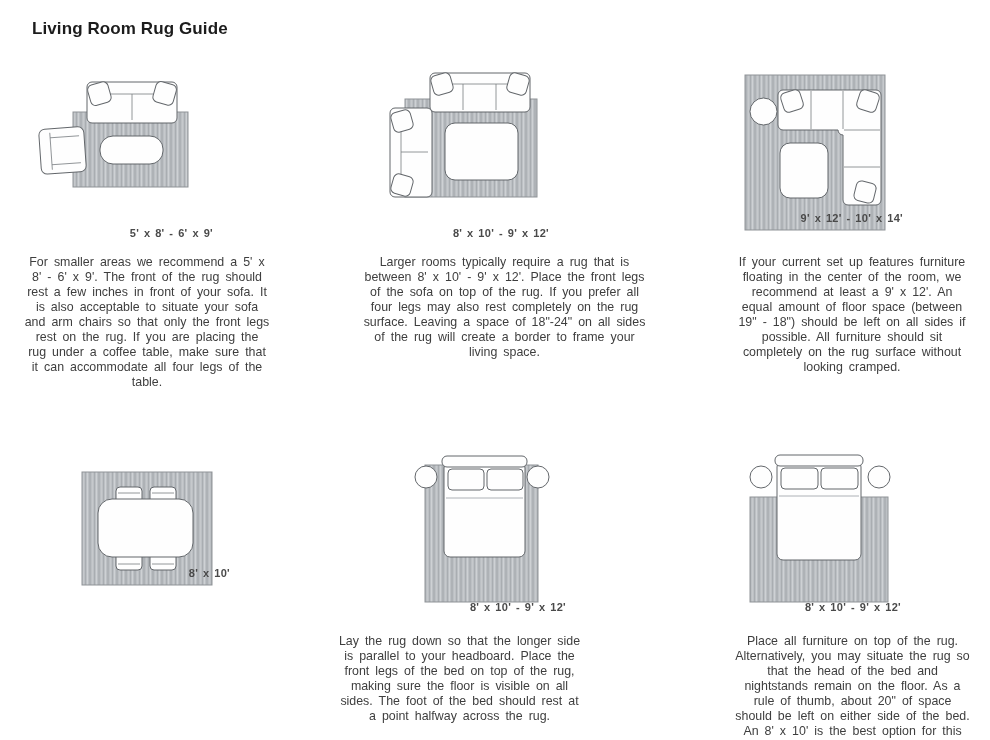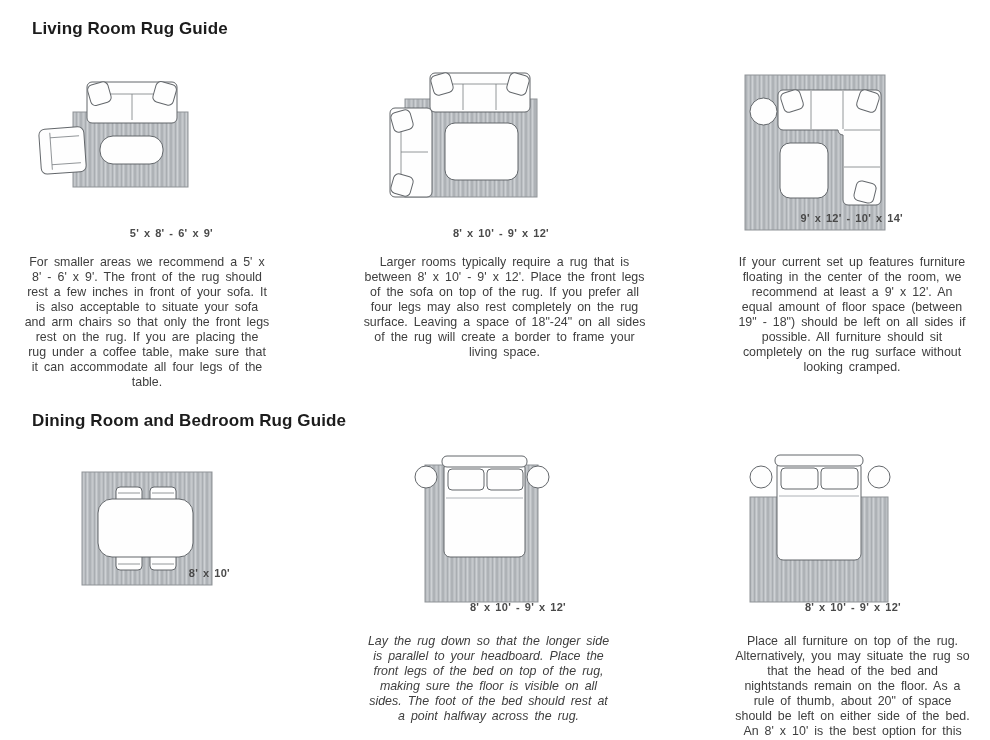--- a/index.html
+++ b/index.html
@@ -115,21 +115,20 @@
   </div>
 
   <div class="sizelabel" style="left:43px; top:227px;">5' x 8' - 6' x 9'</div>
   <div class="sizelabel" style="left:379px; top:227px;">8' x 10' - 9' x 12'</div>
   <div class="sizelabel" style="left:733px; top:212px;">9' x 12' - 10' x 14'</div>
 
   <p class="para" style="left:24px; top:243px; width:246px;">For smaller areas we recommend a 5' x 8' - 6' x 9'. The front of the rug should rest a few inches in front of your sofa. It is also acceptable to situate your sofa and arm chairs so that only the front legs rest on the rug. If you are placing the rug under a coffee table, make sure that it can accommodate all four legs of the table.</p>
   <p class="para" style="left:352px; top:243px; width:289px;margin-left:8px;">Larger rooms typically require a rug that is between 8' x 10' - 9' x 12'. Place the front legs of the sofa on top of the rug. If you prefer all four legs may also rest completely on the rug surface. Leaving a space of 18"-24" on all sides of the rug will create a border to frame your living space.</p>
   <p class="para" style="left:735px; top:243px; width:234px;">If your current set up features furniture floating in the center of the room, we recommend at least a 9' x 12'. An equal amount of floor space (between 19" - 18") should be left on all sides if possible. All furniture should sit completely on the rug surface without looking cramped.</p>
 
-  <h1 class="sec-title" style="left:28px; top:407px;">Dining Room and Bedroom Rug Guide</h1>
 
   <div class="diagram" style="left:75px; top:465px;">
     <svg width="145" height="125" viewBox="0 0 145 125">
       <rect class="rug" x="7" y="7" width="130" height="113"></rect>
       <g>
         <rect class="furn" x="41" y="22" width="26" height="17" rx="4"></rect>
           <path class="seam" d="M 43,28 H 65"></path>
       </g>
       <g>
         <rect class="furn" x="75" y="22" width="26" height="17" rx="4"></rect>
@@ -174,16 +173,16 @@
         <rect class="furn" x="86" y="18" width="37" height="21" rx="4"></rect>
         <path class="soft" d="M 44,46 H 124"></path>
       </g>
     </svg>
   </div>
 
   <div class="sizelabel" style="left:60px; top:567px;">8' x 10'</div>
   <div class="sizelabel" style="left:396px; top:601px;">8' x 10' - 9' x 12'</div>
   <div class="sizelabel" style="left:731px; top:601px;">8' x 10' - 9' x 12'</div>
 
-  <p class="para" style="left:364px; top:622px; width:249px;font-style:italic;">Lay the rug down so that the longer side is parallel to your headboard. Place the front legs of the bed on top of the rug, making sure the floor is visible on all sides. The foot of the bed should rest at a point halfway across the rug.</p>
+  <p class="para" style="left:335px; top:622px; width:249px;">Lay the rug down so that the longer side is parallel to your headboard. Place the front legs of the bed on top of the rug, making sure the floor is visible on all sides. The foot of the bed should rest at a point halfway across the rug.</p>
   <p class="para" style="left:735px; top:622px; width:235px;">Place all furniture on top of the rug. Alternatively, you may situate the rug so that the head of the bed and nightstands remain on the floor. As a rule of thumb, about 20" of space should be left on either side of the bed. An 8' x 10' is the best option for this set up.</p>
 
 </div>
 
 </body></html>

